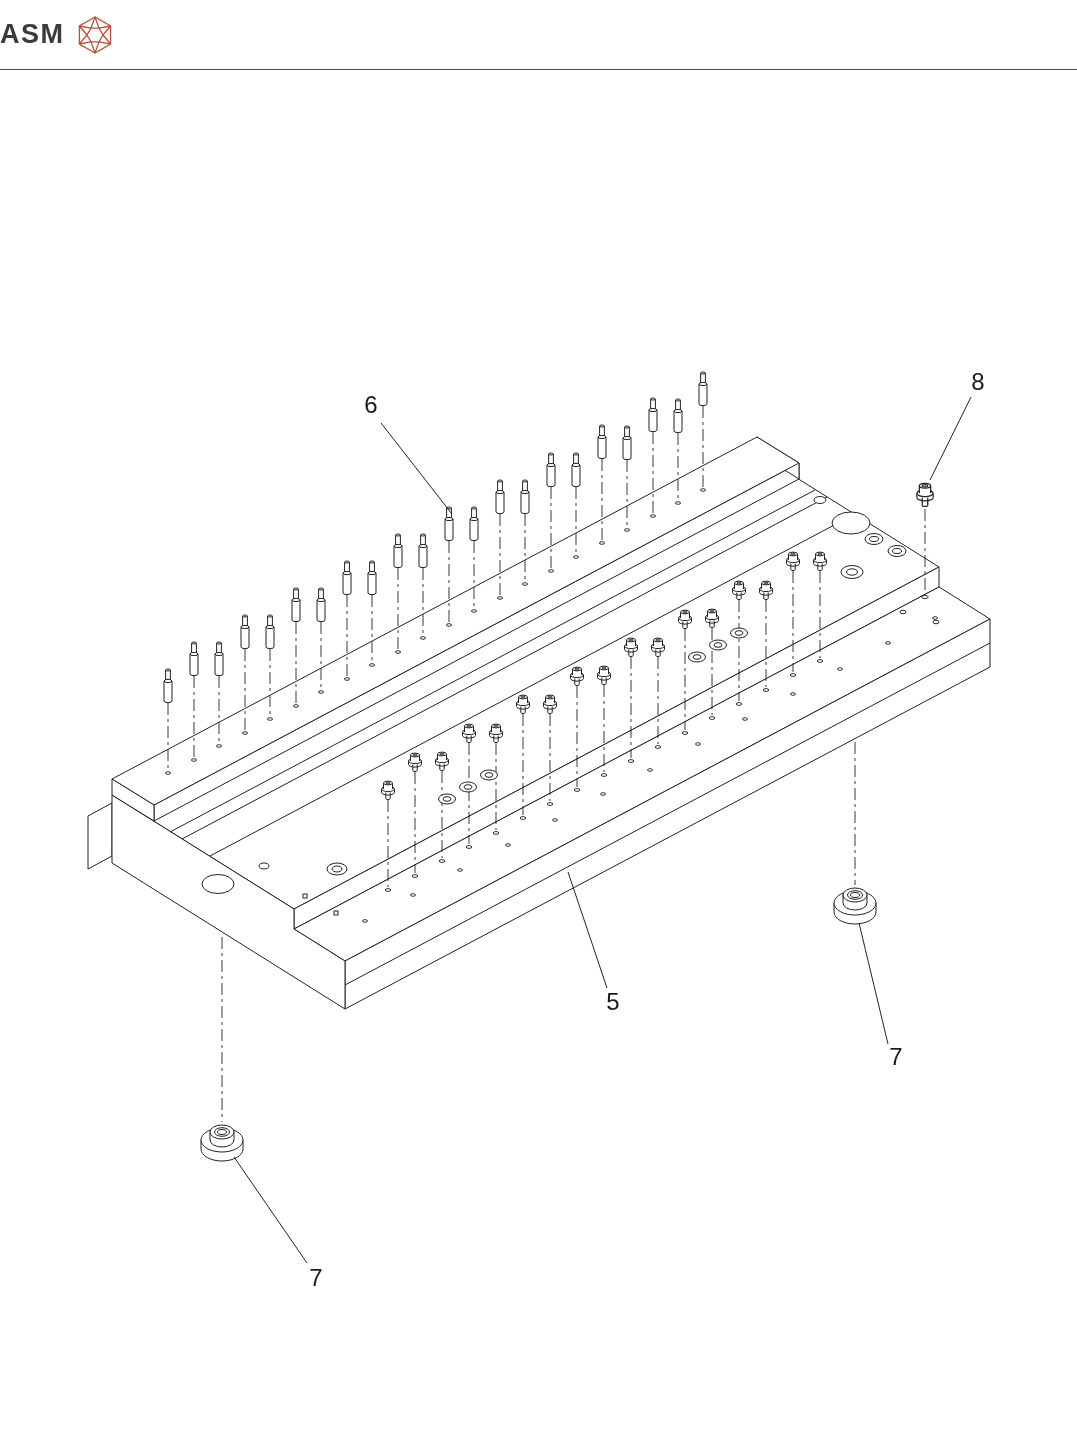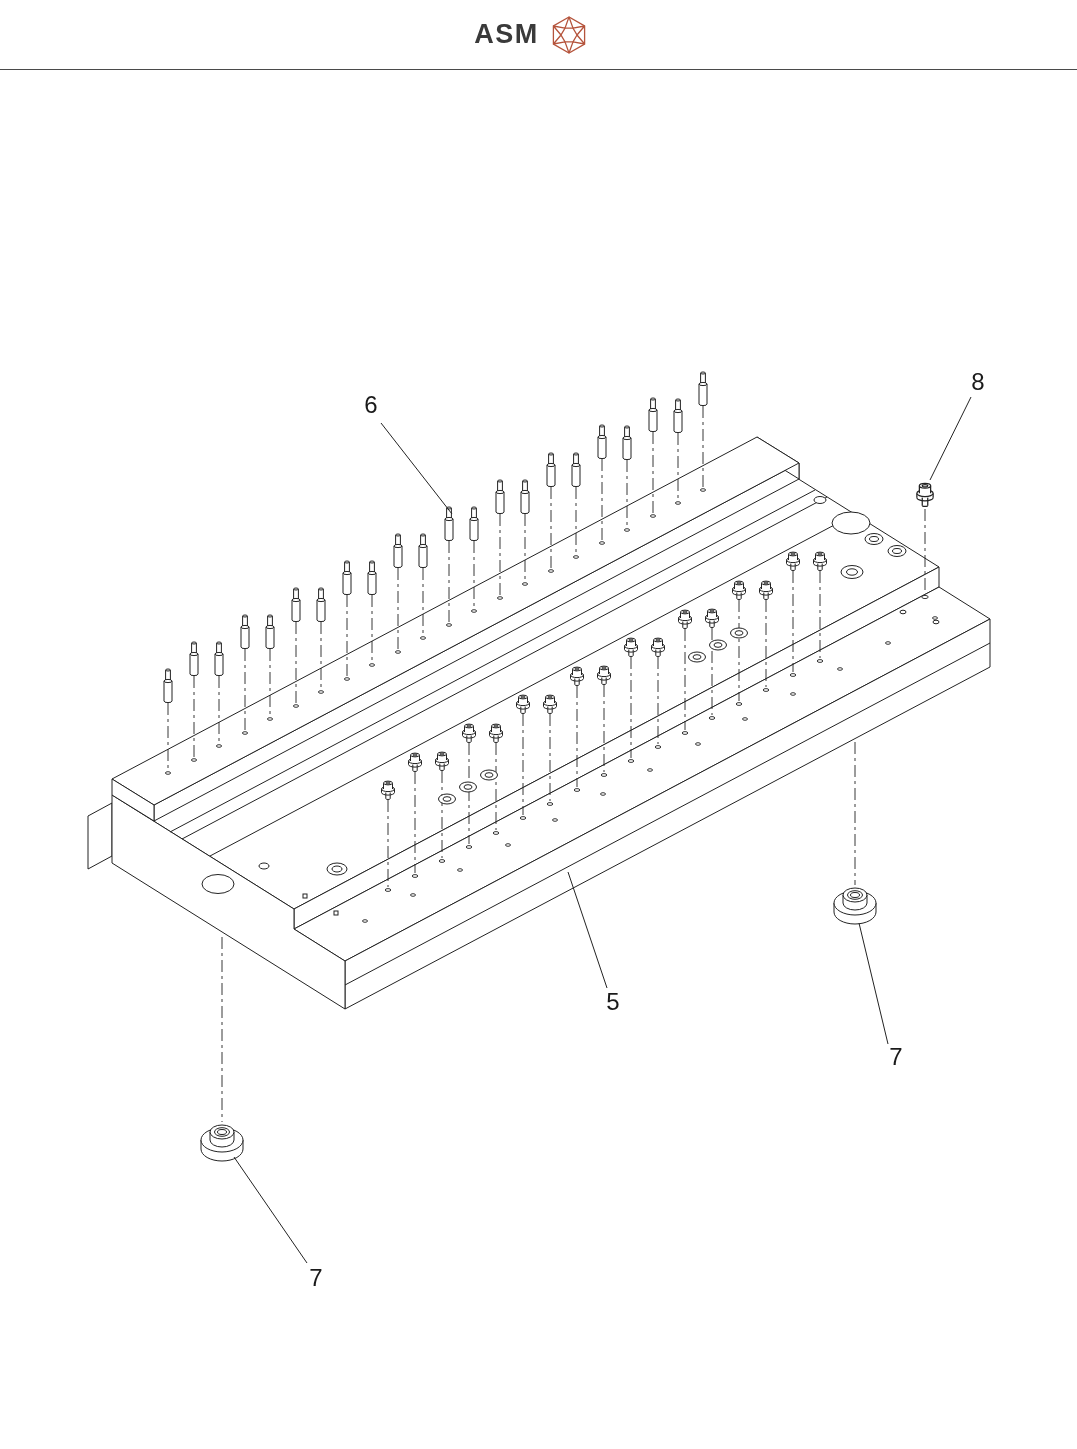--- a/index.html
+++ b/index.html
@@ -1,20 +1,20 @@
 <!DOCTYPE html>
 <html><head>
 <meta charset="utf-8">
 <style>
   html,body{margin:0;padding:0;background:#ffffff;}
   .page{position:relative;width:1077px;height:1449px;background:#fff;
         font-family:"Liberation Sans",sans-serif;overflow:hidden;}
   .header{position:absolute;top:0;left:0;right:0;height:70px;
           border-bottom:1px solid #4a4a4a;display:flex;align-items:center;
-          justify-content:center;gap:10px;padding:0 14px 0 0;box-sizing:border-box;}
+          justify-content:flex-start;gap:10px;padding:0 14px 0 0;box-sizing:border-box;}
   .brand{font-size:27px;font-weight:bold;letter-spacing:1.5px;color:#3a3a3a;line-height:1;}
   .fig{position:absolute;top:0;left:0;}
   
   .s{stroke:#232323;stroke-width:1;fill:none;}
   .f{stroke:#232323;stroke-width:1;fill:#ffffff;}
   .fn{fill:#ffffff;stroke:none;}
   .cl{stroke:#232323;stroke-width:0.9;fill:none;stroke-dasharray:12 4 3 4;}
   .hole{stroke:#232323;stroke-width:0.9;fill:#ffffff;}
   .lead{stroke:#232323;stroke-width:1;fill:none;}
   .lbl{font-size:24px;fill:#1a1a1a;}

